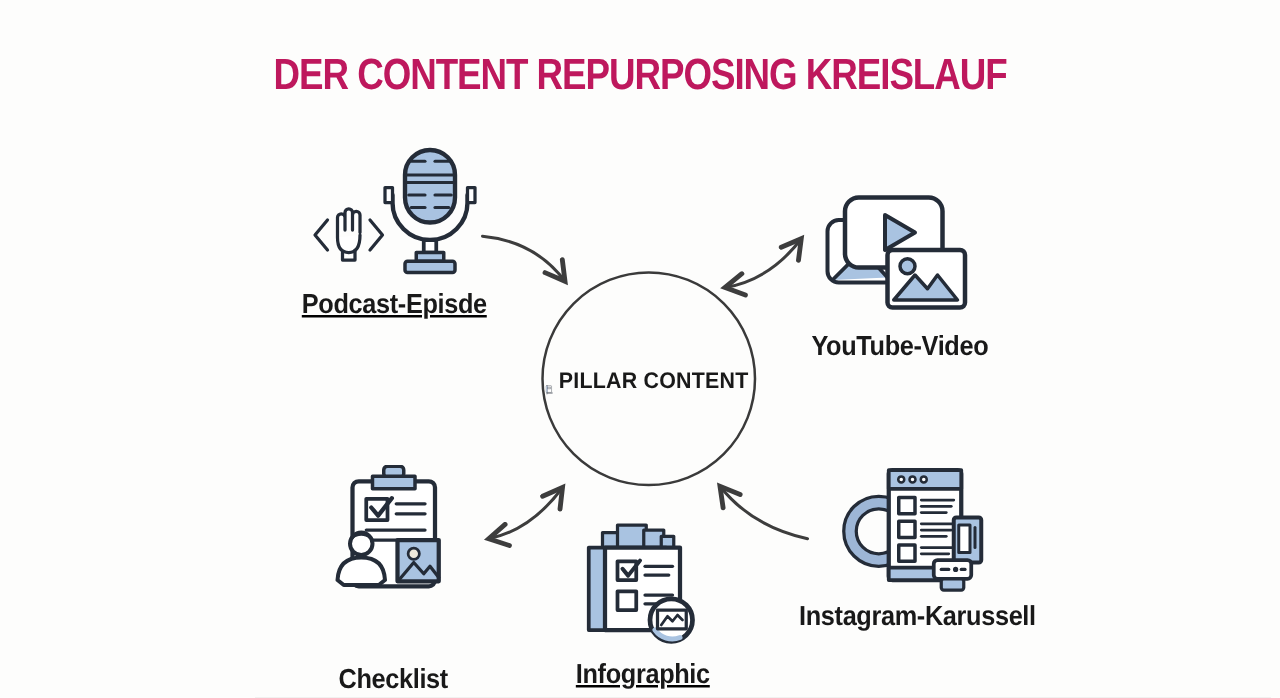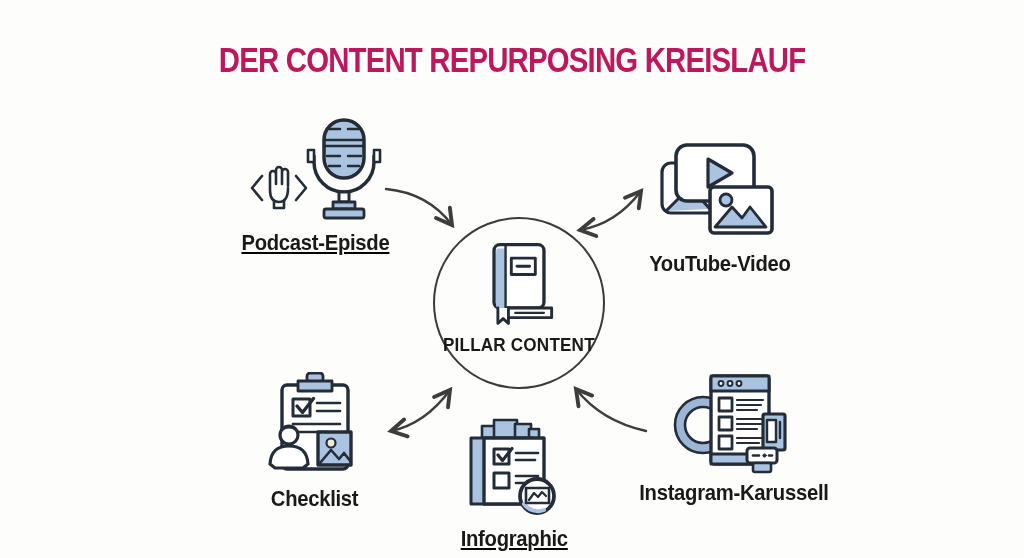--- a/index.html
+++ b/index.html
@@ -13,21 +13,21 @@
   }
   .title .squeeze{display:inline-block;transform:scaleX(0.84);transform-origin:center;}
   .node{position:absolute;display:flex;flex-direction:column;align-items:center;}
   .node-label{
     font-size:22px;font-weight:bold;color:#191919;margin-top:4px;white-space:nowrap;
     display:inline-block;transform:scaleX(0.92);transform-origin:center;letter-spacing:-0.3px;
   }
   .hub{
     position:absolute;left:433px;top:217px;width:172px;height:172px;border-radius:50%;
     border:2.5px solid #3a3a3a;box-sizing:border-box;background:#fdfdfc;
-    display:flex;flex-direction:column;align-items:center;justify-content:flex-start;
+    display:flex;flex-direction:row;align-items:center;justify-content:flex-start;
   }
   .hub-label{
     font-size:18px;font-weight:bold;color:#191919;white-space:nowrap;margin-top:2px;
     display:inline-block;transform:scaleX(0.95);letter-spacing:0.2px;
   }
   .arrows{position:absolute;inset:0;pointer-events:none;}
   svg.icon{display:block;}
 </style>
 </head>
 <body>
@@ -94,36 +94,36 @@
           <rect x="68" y="36" width="6" height="12" fill="#ffffff" stroke-width="2.6"></rect>
           <rect x="33" y="78" width="10" height="10" fill="#ffffff" stroke-width="3"></rect>
           <rect x="27" y="88" width="22" height="7" fill="#a9c3e1" stroke-width="2.8"></rect>
           <rect x="18" y="95" width="40" height="9" rx="2" fill="#a9c3e1" stroke-width="2.8"></rect>
         </g>
       </g>
     </svg>
     <span class="node-label">Podcast-Episde</span>
   </div>
 
-  <div class="node" style="left:640px;top:139px;width:160px;justify-content:space-between;">
+  <div class="node" style="left:640px;top:152px;width:160px;justify-content:space-between;">
     <svg class="icon" width="132" height="108" viewBox="0 0 132 108">
       <g stroke="#242c38" stroke-linejoin="round" stroke-linecap="round">
         <rect x="8" y="24" width="68" height="50" rx="9" fill="#ffffff" stroke-width="3.2"></rect>
         <path d="M12,72 L36,48 L56,70" fill="#a9c3e1" stroke-width="3"></path>
         <rect x="22" y="6" width="78" height="56" rx="11" fill="#ffffff" stroke-width="3.6"></rect>
         <path d="M54,20 L78,34 L54,48 Z" fill="#a9c3e1" stroke-width="3.2"></path>
         <rect x="56" y="48" width="62" height="46" rx="4" fill="#ffffff" stroke-width="3.6"></rect>
         <circle cx="72" cy="61" r="6" fill="#a9c3e1" stroke-width="2.8"></circle>
         <path d="M61,88 L78,68 L88,79 L96,68 L112,88 Z" fill="#a9c3e1" stroke-width="2.8"></path>
       </g>
     </svg>
     <span class="node-label">YouTube-Video</span>
   </div>
 
-  <div class="node" style="left:245px;top:372px;width:140px;">
+  <div class="node" style="left:245px;top:372px;width:140px;gap:44px;">
     <svg class="icon" width="106" height="110" viewBox="0 0 106 110">
       <g stroke="#242c38" stroke-linejoin="round" stroke-linecap="round">
         <rect x="20" y="13" width="66" height="84" rx="5" fill="#ffffff" stroke-width="3.4"></rect>
         <rect x="45" y="1" width="16" height="9" rx="3" fill="#a9c3e1" stroke-width="2.8"></rect>
         <rect x="36" y="9" width="34" height="10" fill="#a9c3e1" stroke-width="2.8"></rect>
         <rect x="31" y="27" width="17" height="17" fill="#ffffff" stroke-width="3"></rect>
         <path d="M35,34 l5.5,6.5 l11,-14" fill="none" stroke-width="3.4"></path>
         <line x1="55" y1="31" x2="78" y2="31" stroke-width="2.6"></line>
         <line x1="55" y1="39" x2="78" y2="39" stroke-width="2.6"></line>
         <line x1="31" y1="52" x2="78" y2="52" stroke-width="2.6"></line>

